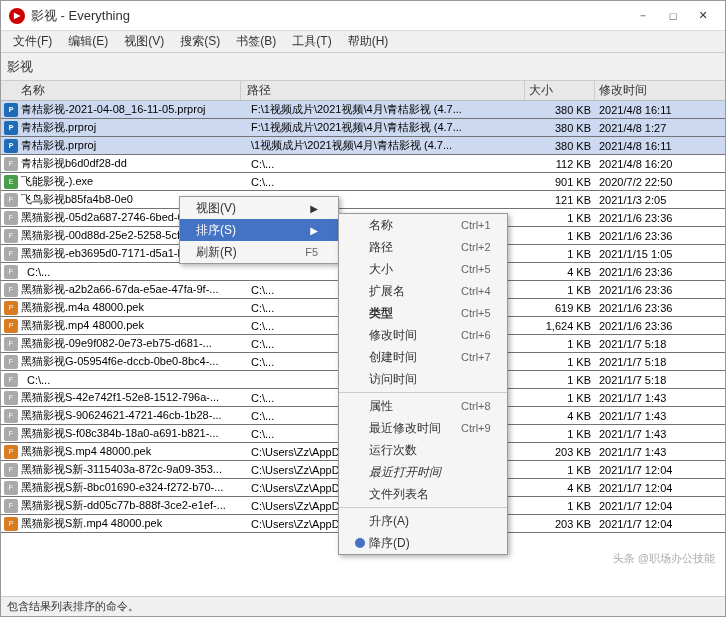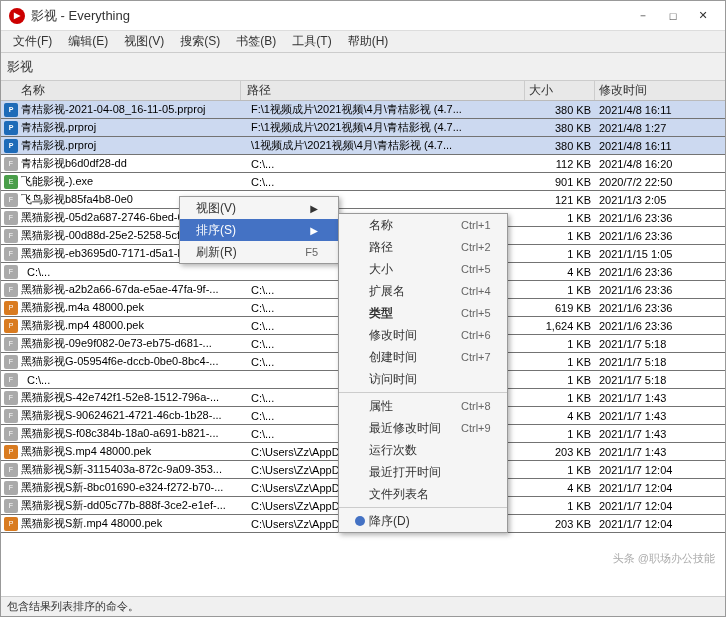--- a/index.html
+++ b/index.html
@@ -541,34 +541,41 @@
     <span class="ctx-shortcut">Ctrl+9</span>
   </div>
         <div class="sub-item">
     <div style="display:flex;align-items:center;flex:1;">
       <span style="width:14px;display:inline-block;"></span>
       <span>运行次数</span>
     </div>
     <span class="ctx-shortcut"></span>
   </div>
         <div class="sub-item">
-    <div style="display:flex;align-items:flex-start;flex:1;">
+    <div style="display:flex;align-items:flex-start;flex:1;font-style:italic;">
       <span style="width:14px;display:inline-block;"></span>
       <span>最近打开时间</span>
     </div>
     <span class="ctx-shortcut"></span>
   </div>
         <div class="sub-item">
     <div style="display:flex;align-items:center;flex:1;">
       <span style="width:14px;display:inline-block;"></span>
       <span>文件列表名</span>
     </div>
     <span class="ctx-shortcut"></span>
   </div>
         <div class="sub-separator"></div>
+        <div class="sub-item">
+    <div style="display:flex;align-items:center;flex:1;">
+      <span style="width:14px;display:inline-block;"></span>
+      <span>升序(A)</span>
+    </div>
+    <span class="ctx-shortcut"></span>
+  </div>
         <div class="sub-item">
     <div style="display:flex;align-items:center;flex:1;">
       <span style="width:10px;height:10px;background:#4472C4;border-radius:50%;margin-right:4px;display:inline-block;flex-shrink:0;"></span>
       <span>降序(D)</span>
     </div>
     <span class="ctx-shortcut"></span>
   </div>
       </div>
 
     <div style="position:absolute;bottom:30px;right:10px;font-size:11px;color:#888;opacity:0.7;">头条 @职场办公技能</div>

